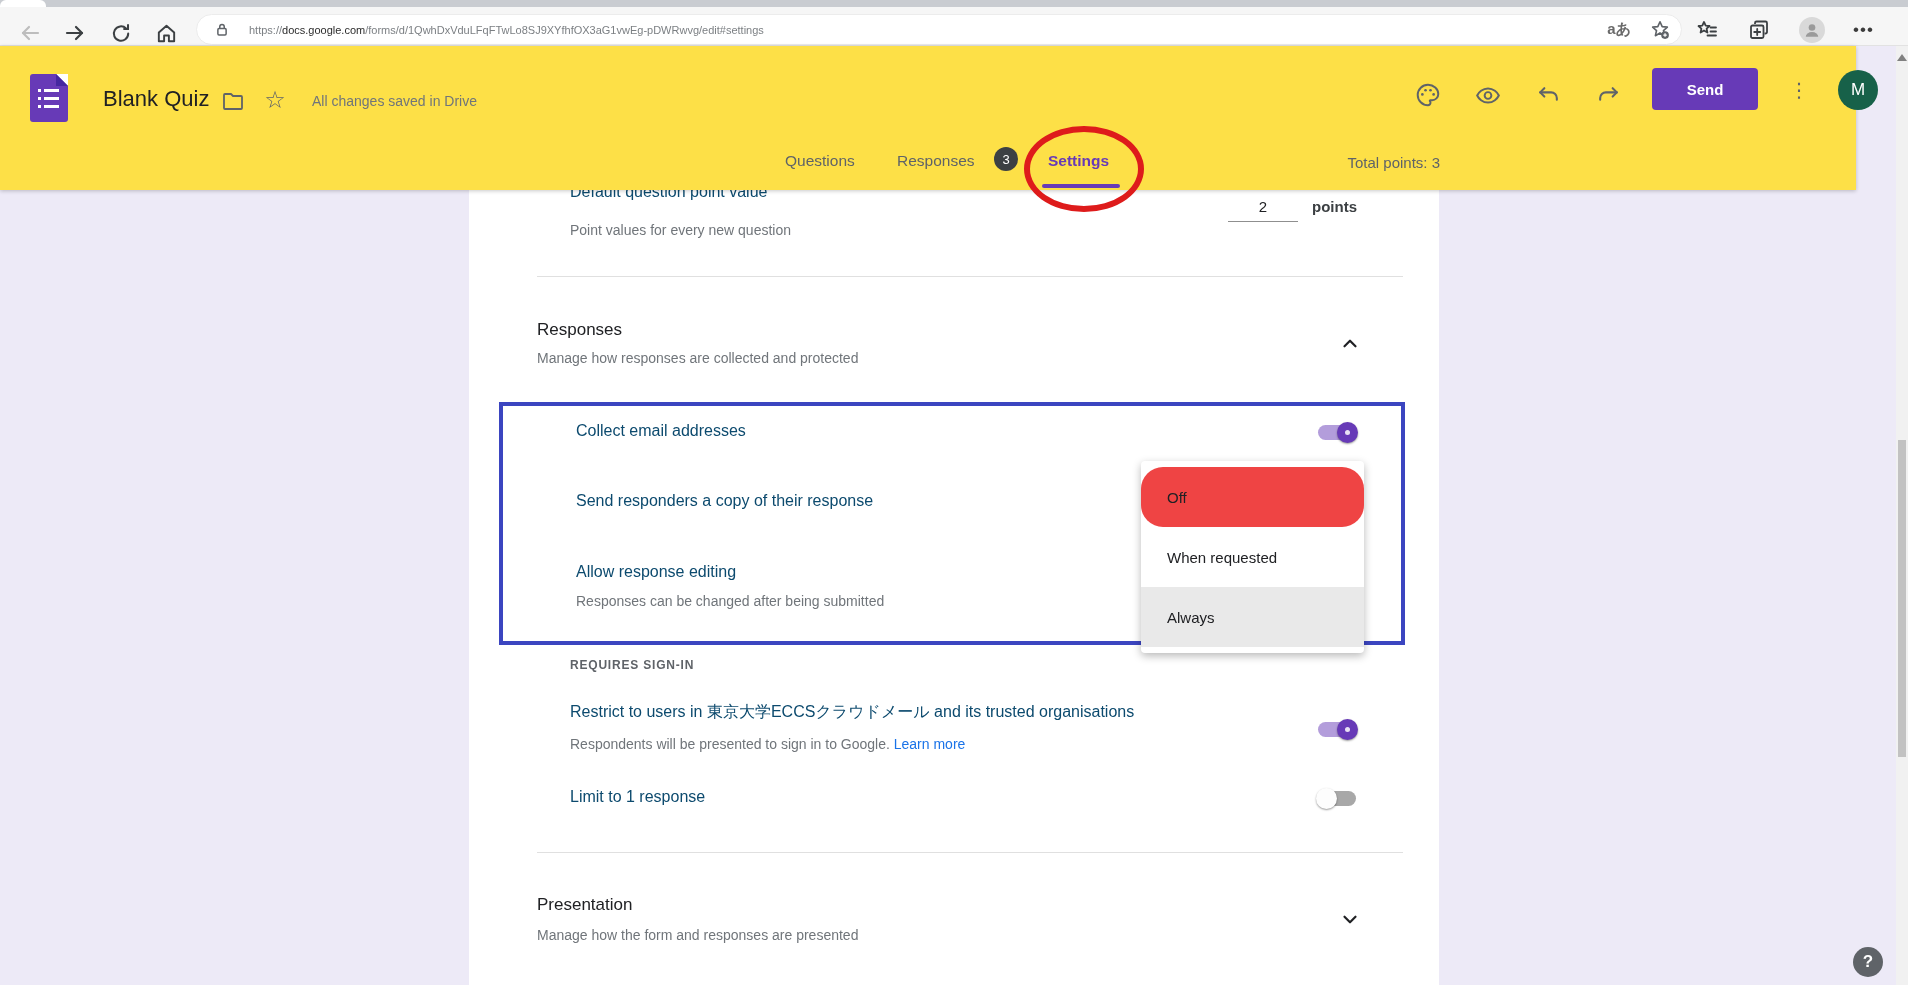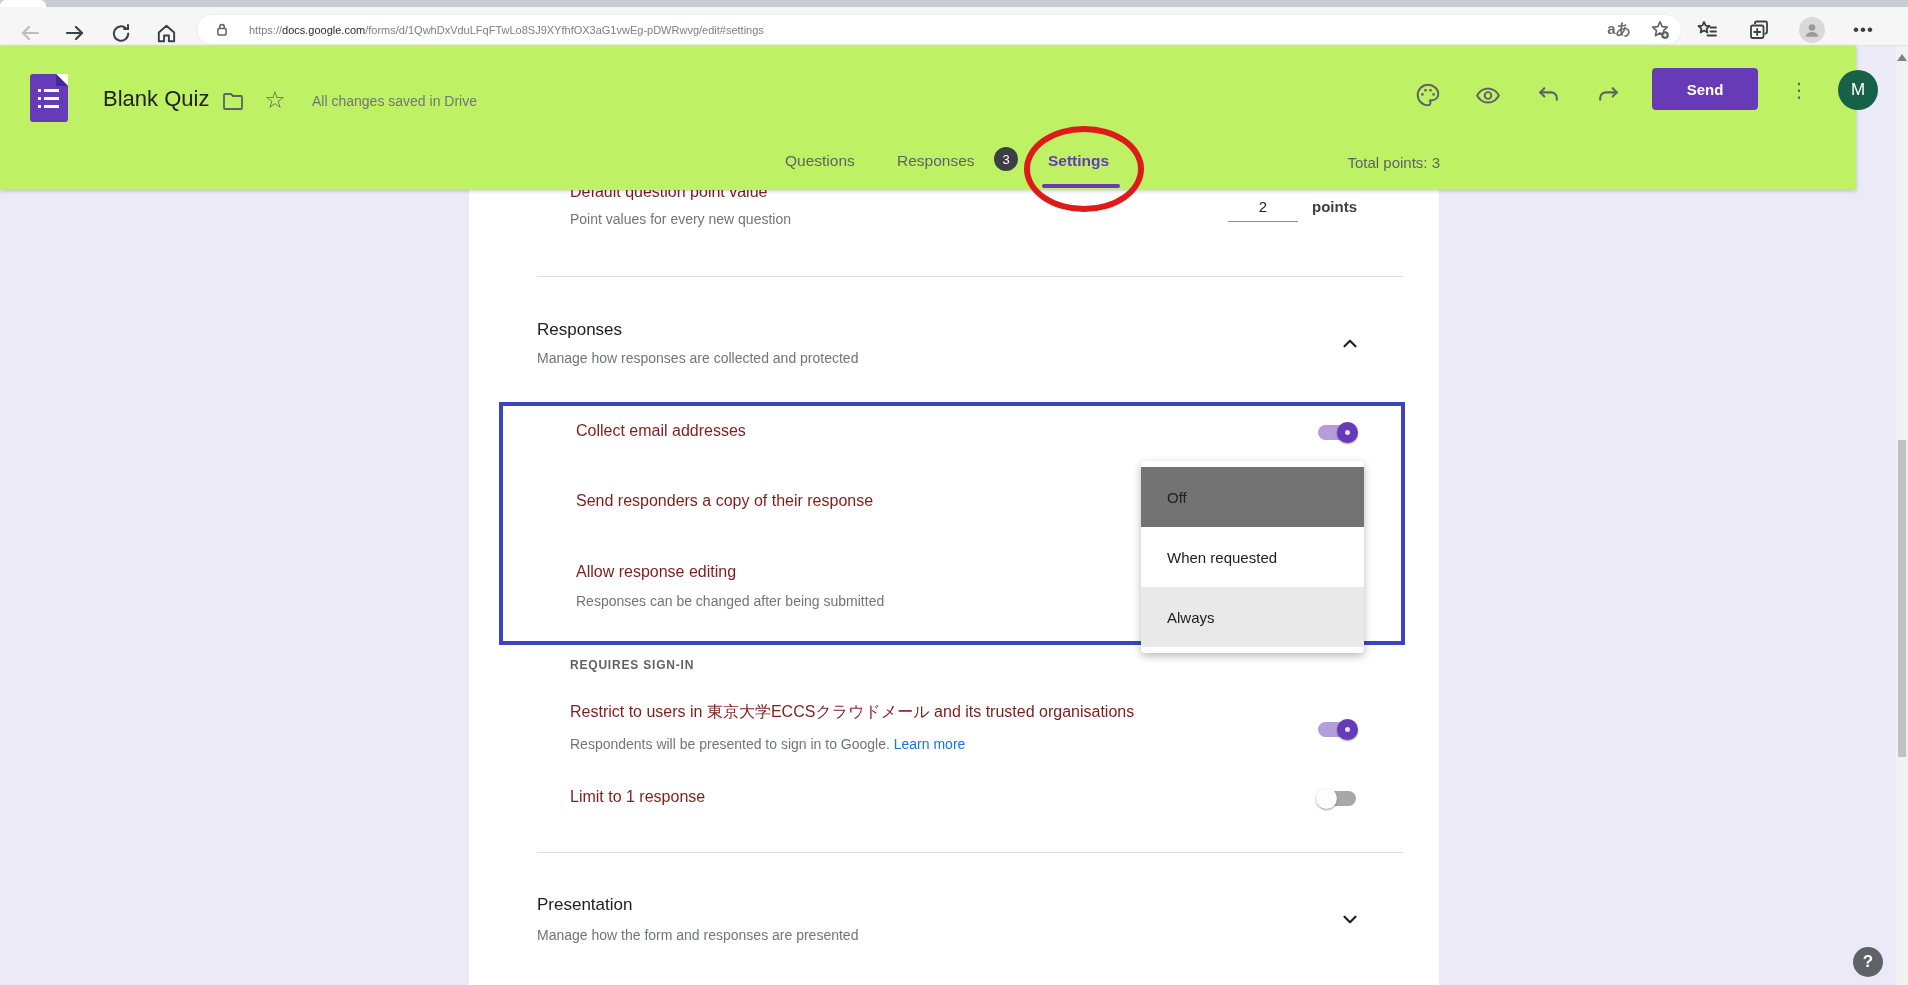--- a/index.html
+++ b/index.html
@@ -15,21 +15,21 @@
   .url-pill { position:absolute; left:196px; top:7px; width:1486px; height:31px; background:#fff; border-radius:16px; border:1px solid #ececec; display:flex; align-items:center; }
   .url-text { font-size:11px; color:#7b7f83; white-space:nowrap; overflow:hidden;text-align:right; }
   .url-text .domain { color:#2b2b2b; }
   .pill-right { position:absolute; right:10px; top:0; height:100%; display:flex; align-items:center; gap:18px; }
   .aA { font-size:15px; color:#6a6a6a;font-weight:bold; }
   .chrome-right { position:absolute; top:7px; left:1695px; height:31px; display:flex; align-items:center; gap:28px; }
   .person-badge { width:26px; height:26px; border-radius:50%; background:#d9d9d9; display:flex; align-items:center; justify-content:center; }
   .dots-h { font-size:17px; color:#3c3c3c; letter-spacing:1px; }
 
   
-  .forms-header { left:0; top:46px; width:1856px; height:144px; background:#bef264; box-shadow:0 1px 4px rgba(0,0,0,.22); z-index:3; }
+  .forms-header { left:0; top:46px; width:1856px; height:144px; background:#fde047; box-shadow:0 1px 4px rgba(0,0,0,.22); z-index:3; }
   .gf-icon { position:absolute; left:30px; top:28px; width:38px; height:48px; background:#673ab7; border-radius:3px; }
   .gf-fold-w { position:absolute; top:0; right:0; width:12px; height:12px; background:#fff; clip-path:polygon(0 0,100% 0,100% 100%); }
   .gf-fold-d { position:absolute; top:0; right:0; width:12px; height:12px; background:#4527a0; clip-path:polygon(0 0,100% 100%,0 100%); }
   .gf-lines { position:absolute; left:8px; top:15px; display:flex; flex-direction:column; gap:5px; }
   .gf-row { display:flex; align-items:center; gap:3px; }
   .gf-dot { width:3px; height:3px; background:#fff; }
   .gf-bar { width:15px; height:3px; background:#fff; }
   .doc-title { position:absolute; left:103px; top:40px; font-size:22px; color:#202124; }
   .hd-ic { position:absolute; top:42px; width:26px; height:26px; display:flex; align-items:center; justify-content:center; }
   .saved { position:absolute; left:312px; top:47px; font-size:14px; color:#70757a; }
@@ -41,21 +41,21 @@
   
   .tab { position:absolute; top:106px; font-size:15.5px; color:#5f6368; }
   .tab.active { color:#673ab7; font-weight:bold; }
   .tab-underline { position:absolute; left:1042px; top:138px; width:78px; height:4px; background:#673ab7; border-radius:2px; }
   .resp-badge { position:absolute; left:994px; top:101px; width:24px; height:24px; border-radius:50%; background:#3c4043; color:#fff; font-size:13px; display:flex; align-items:center; justify-content:center; }
   .total-points { position:absolute; left:1240px; top:108px; width:200px; text-align:right; font-size:15px; color:#5f6368; }
 
   
   .content-bg { left:0; top:190px; width:1908px; height:795px; background:#edeaf7; }
   .card { left:469px; top:190px; width:970px; height:795px; background:#fff; }
-  .row-title { font-size:16px; color:#7f1d1d; }
+  .row-title { font-size:16px; color:#0c4a6e; }
   .row-sub { font-size:14px; color:#70757a; }
   .sec-title { font-size:17px; color:#202124; }
   .divider { height:1px; background:#e0e0e0; }
   .chev { width:26px; height:26px; display:flex; align-items:center; justify-content:center; }
   .pv-input { left:1228px; top:198px; width:70px; text-align:center; font-size:15px; color:#202124; border-bottom:1px solid #8f8f8f; padding-bottom:6px; }
   .pv-points { left:1312px; top:198px; font-size:15px; color:#3c4043;font-weight:bold; }
   .caps-header { font-size:12px; font-weight:bold; letter-spacing:.8px; color:#5f6368; }
   .link { color:#1a73e8; }
 
   
@@ -63,21 +63,21 @@
   .toggle .knob { position:absolute; top:-3px; width:21px; height:21px; border-radius:50%; box-shadow:0 1px 2px rgba(0,0,0,.4); }
   .toggle.on { background:#b39ddb; }
   .toggle.on .knob { right:-2px; background:#673ab7; }
   .toggle.on .knob::after { content:""; position:absolute; left:8px; top:8px; width:5px; height:5px; border-radius:50%; background:rgba(255,255,255,.85); }
   .toggle.off { background:#a8a8a8; }
   .toggle.off .knob { left:-2px; background:#fdfdfd; }
 
   
   .dropdown { left:1141px; top:461px; width:223px; background:#fff; border-radius:4px; box-shadow:0 3px 8px rgba(0,0,0,.28); padding:6px 0; z-index:10; }
   .dd-option { height:60px; display:flex; align-items:center; padding-left:26px; font-size:15px; color:#202124; }
-  .dd-selected { background:#737373; }
+  .dd-selected { background:#ef4444;border-radius:22px; }
   .dd-hover { background:#e9e9e9; }
 
   
   .anno-rect { left:499px; top:402px; width:906px; height:243px; border:4px solid #3b45c0; z-index:5; }
   .anno-ellipse { left:1024px; top:126px; width:120px; height:86px; border:6px solid #de1b1b; border-radius:50%; z-index:50; }
 
   
   .scroll-track { left:1896px; top:46px; width:12px; height:939px; background:#f1f1f1; z-index:60; }
   .scroll-up { position:absolute; left:1px; top:8px; width:0; height:0; border-left:5px solid transparent; border-right:5px solid transparent; border-bottom:7px solid #808080; }
   .scroll-thumb { position:absolute; left:2px; top:394px; width:8px; height:317px; background:#c2c2c2; }
@@ -228,21 +228,21 @@
   <div class="resp-badge">3</div>
   <div class="tab active" style="left:1048px">Settings</div>
   <div class="tab-underline"></div>
   <div class="total-points">Total points: 3</div>
 </div>
 
 <div class="abs content-bg"></div>
 <div class="abs card"></div>
 
 <div class="abs row-title" style="left:570px; top:183px">Default question point value</div>
-<div class="abs row-sub" style="left:570px; top:211px">Point values for every new question</div>
+<div class="abs row-sub" style="left:570px; top:222px">Point values for every new question</div>
 <div class="abs pv-input">2</div>
 <div class="abs pv-points">points</div>
 <div class="abs divider" style="left:537px; top:276px; width:866px"></div>
 
 <div class="abs sec-title" style="left:537px; top:320px">Responses</div>
 <div class="abs row-sub" style="left:537px; top:350px">Manage how responses are collected and protected</div>
 <div class="abs chev" style="left:1337px; top:331px">
   <svg width="22" height="22" viewBox="0 0 24 24" fill="none" stroke="#202124" stroke-width="2.4" stroke-linecap="round" stroke-linejoin="round">
       <path d="M6 14.5l6-6 6 6"></path>
     </svg>

